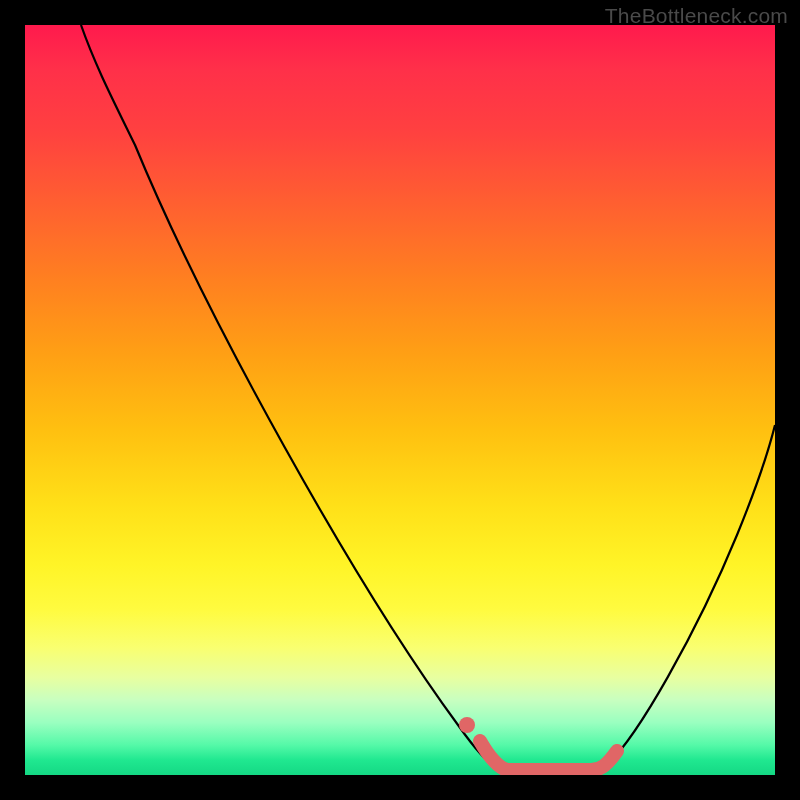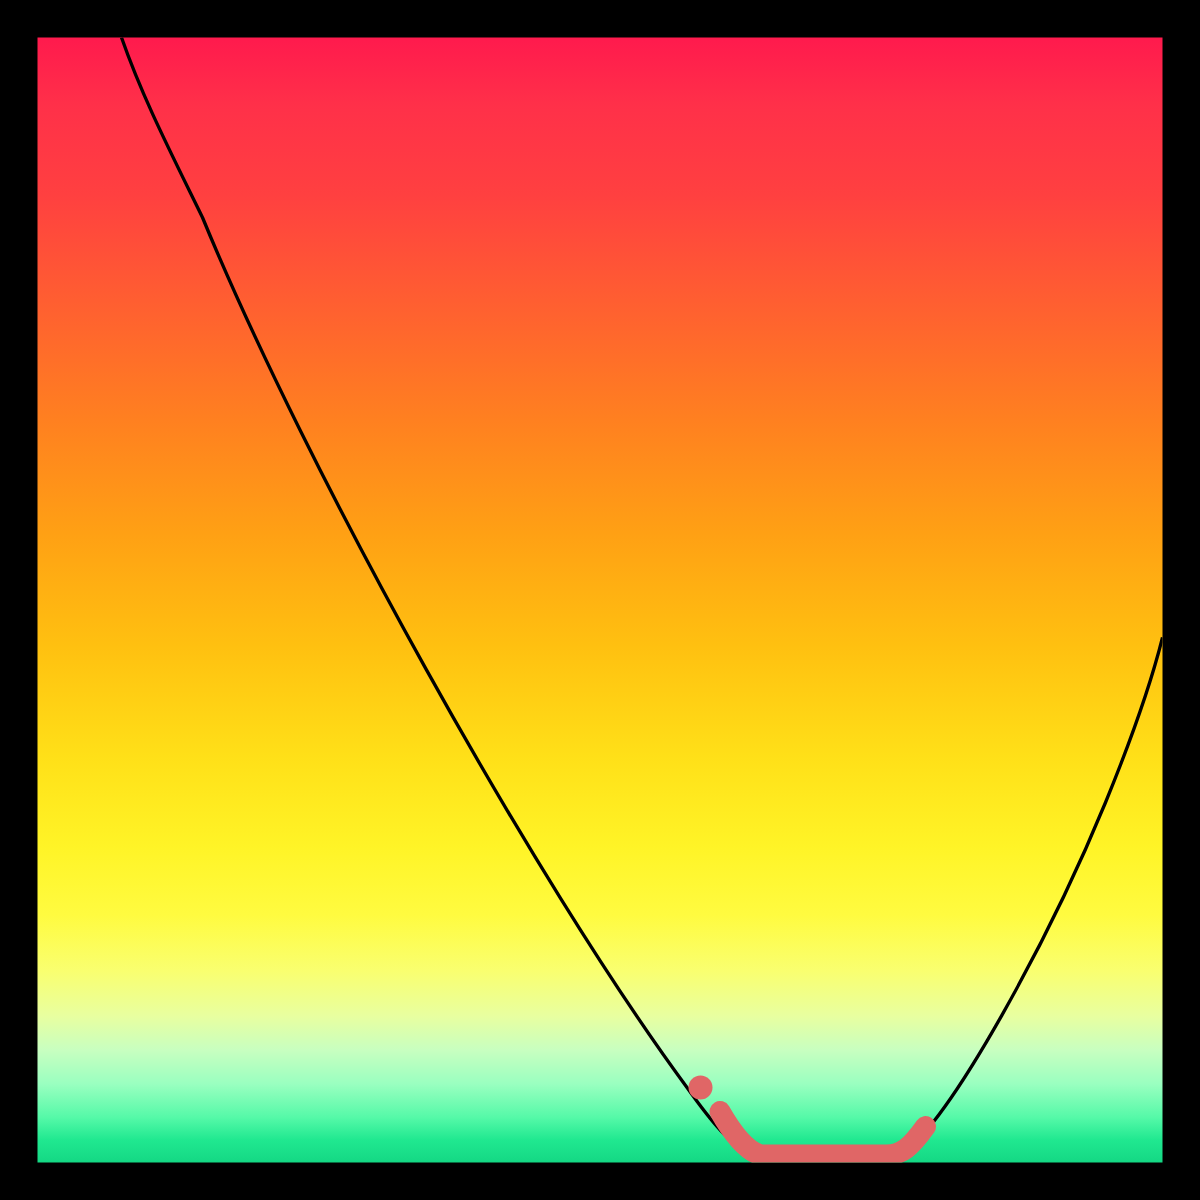--- a/index.html
+++ b/index.html
@@ -67,13 +67,14 @@
 
 <div class="frame">
   <div class="plot-area">
     <svg class="curves" width="750" height="750" viewBox="0 0 750 750">
       <path fill="none" stroke="#000" stroke-width="2.2" d="M 56 0 C 70 40, 88 75, 110 120 C 180 290, 330 560, 433 700 C 450 724, 462 738, 476 745"></path>
       <path fill="none" stroke="#000" stroke-width="2.2" d="M 576 745 C 610 720, 675 600, 712 510 C 730 466, 742 432, 750 400"></path>
       <path fill="none" stroke="#e06666" stroke-width="14" stroke-linecap="round" d="M 455 716 C 463 730, 472 742, 482 745 L 566 745 C 576 745, 582 740, 592 726"></path>
       <circle cy="700" r="8" fill="#e06666" cx="442"></circle>
     </svg>
   </div>
+  <div class="watermark">TheBottleneck.com</div>
 </div>
 
 </body></html>

